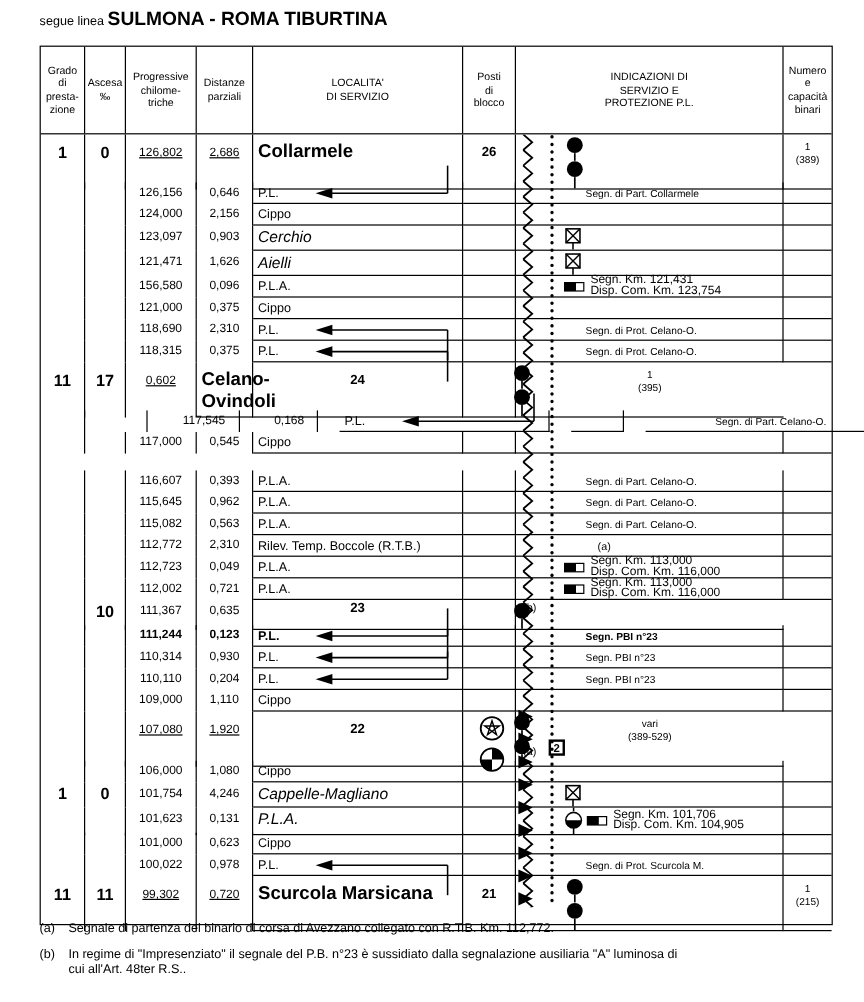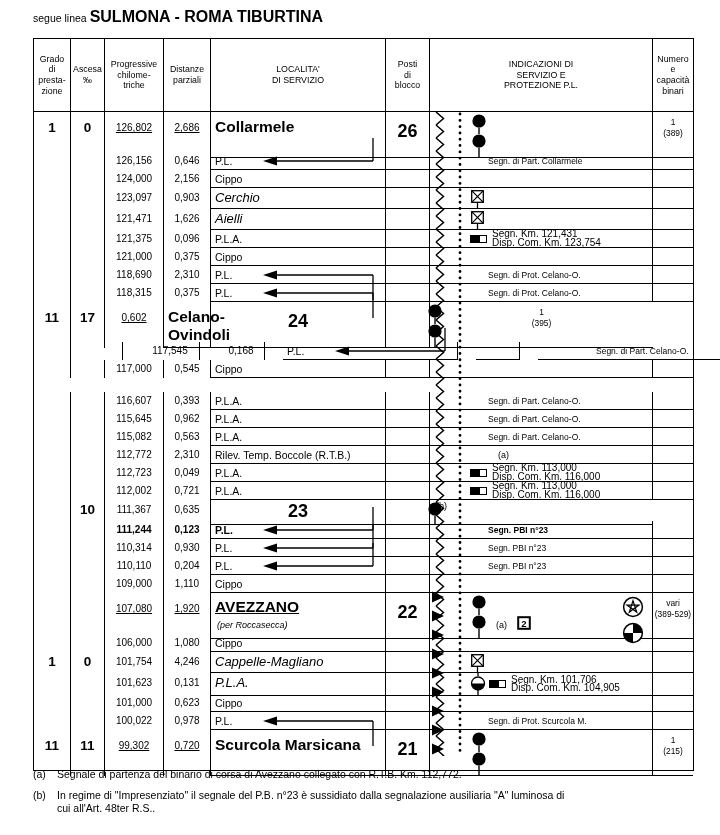--- a/index.html
+++ b/index.html
@@ -35,21 +35,21 @@
   .c5{overflow:visible;}
   .loc-name{display:block;padding-left:4px;}
   .k-std .loc-name{font-size:10.5px;line-height:16px;padding-top:1px;}
   .k-halt .loc-name{font-style:italic;font-size:13px;line-height:19px;}
   .k-station .loc-name{font-weight:bold;font-size:15.5px;padding-top:6px;}
   .k-main .loc-name{font-weight:bold;font-size:15.5px;padding-top:5px;text-decoration:underline;}
   .loc-sub{display:block;font-style:italic;font-size:9px;padding-left:6px;margin-top:4px;}
 
   .arrowsvg{position:absolute;right:6px;top:50%;margin-top:-9px;overflow:visible;z-index:3;}
 
-  .c6{font-weight:bold;font-size:18px;text-align:center;padding-top:1px;}
+  .c6{font-weight:bold;font-size:11px;text-align:center;padding-top:1px;}
   .k-station .c6,.k-main .c6{padding-top:9px;}
 
   .c7{display:flex;align-items:center;padding-left:40px;overflow:visible;}
   .k-station .c7,.k-main .c7,.k-halt.has-sig .c7{align-items:flex-start;padding-top:1px;}
   .syms{display:flex;align-items:center;gap:3px;min-width:2px;}
   .k-station .syms,.k-main .syms,.k-halt.has-sig .syms{align-items:flex-start;}
   .ind-text{flex:1;display:flex;align-items:center;gap:10px;}
   .ind-text .txt{white-space:pre-line;}
   .t-seg .txt{font-size:8.5px;padding-left:16px;}
   .t-km .txt{font-size:10px;line-height:8.4px;padding-left:6px;}
@@ -206,21 +206,21 @@
      <line x1="7.5" y1="13.3" x2="7.5" y2="19" stroke="#000" stroke-width="1.3"></line>
             </svg>
           </div>
         </div>
     <div class="c c8"></div>
   </div>
 
   <div class="row k-std" style="height: 18px;">
     <div class="c c1"></div>
     <div class="c c2"></div>
-    <div class="c c3">121,375</div>
+    <div class="c c3">156,580</div>
     <div class="c c4">0,096</div>
     <div class="c c5">
           <span class="loc-name">P.L.A.</span>
         </div>
     <div class="c c6"></div>
     <div class="c c7">
           <div class="syms">
             <svg xmlns="http://www.w3.org/2000/svg" width="17" height="8" viewBox="0 0 17 8" style="overflow:visible">
               <rect x="0.5" y="0.5" width="16" height="7" fill="#fff" stroke="#000" stroke-width="1"></rect>
      <rect x="0.5" y="0.5" width="9.5" height="7" fill="#000"></rect>
@@ -577,24 +577,20 @@
           <div class="syms"></div>
         </div>
     <div class="c c8"></div>
   </div>
 
   <div class="row k-main" style="height: 41px;">
     <div class="c c1"></div>
     <div class="c c2"></div>
     <div class="c c3">107,080</div>
     <div class="c c4">1,920</div>
-    <div class="c c5">
-          <span class="loc-name">AVEZZANO</span>
-          <span class="loc-sub">(per Roccasecca)</span>
-        </div>
     <div class="c c6">22</div>
     <div class="c c7">
           <div class="syms">
             <svg xmlns="http://www.w3.org/2000/svg" width="18" height="44" viewBox="0 0 18 44" style="overflow:visible">
               <circle cx="9" cy="8" r="6.6" fill="#000"></circle>
               <line x1="9" y1="14.6" x2="9" y2="21" stroke="#000" stroke-width="1.4"></line>
      <circle cx="9" cy="28" r="6.6" fill="#000"></circle>
               <line x1="9" y1="34.6" x2="9" y2="44" stroke="#000" stroke-width="1.4"></line>
             </svg>
           </div>

